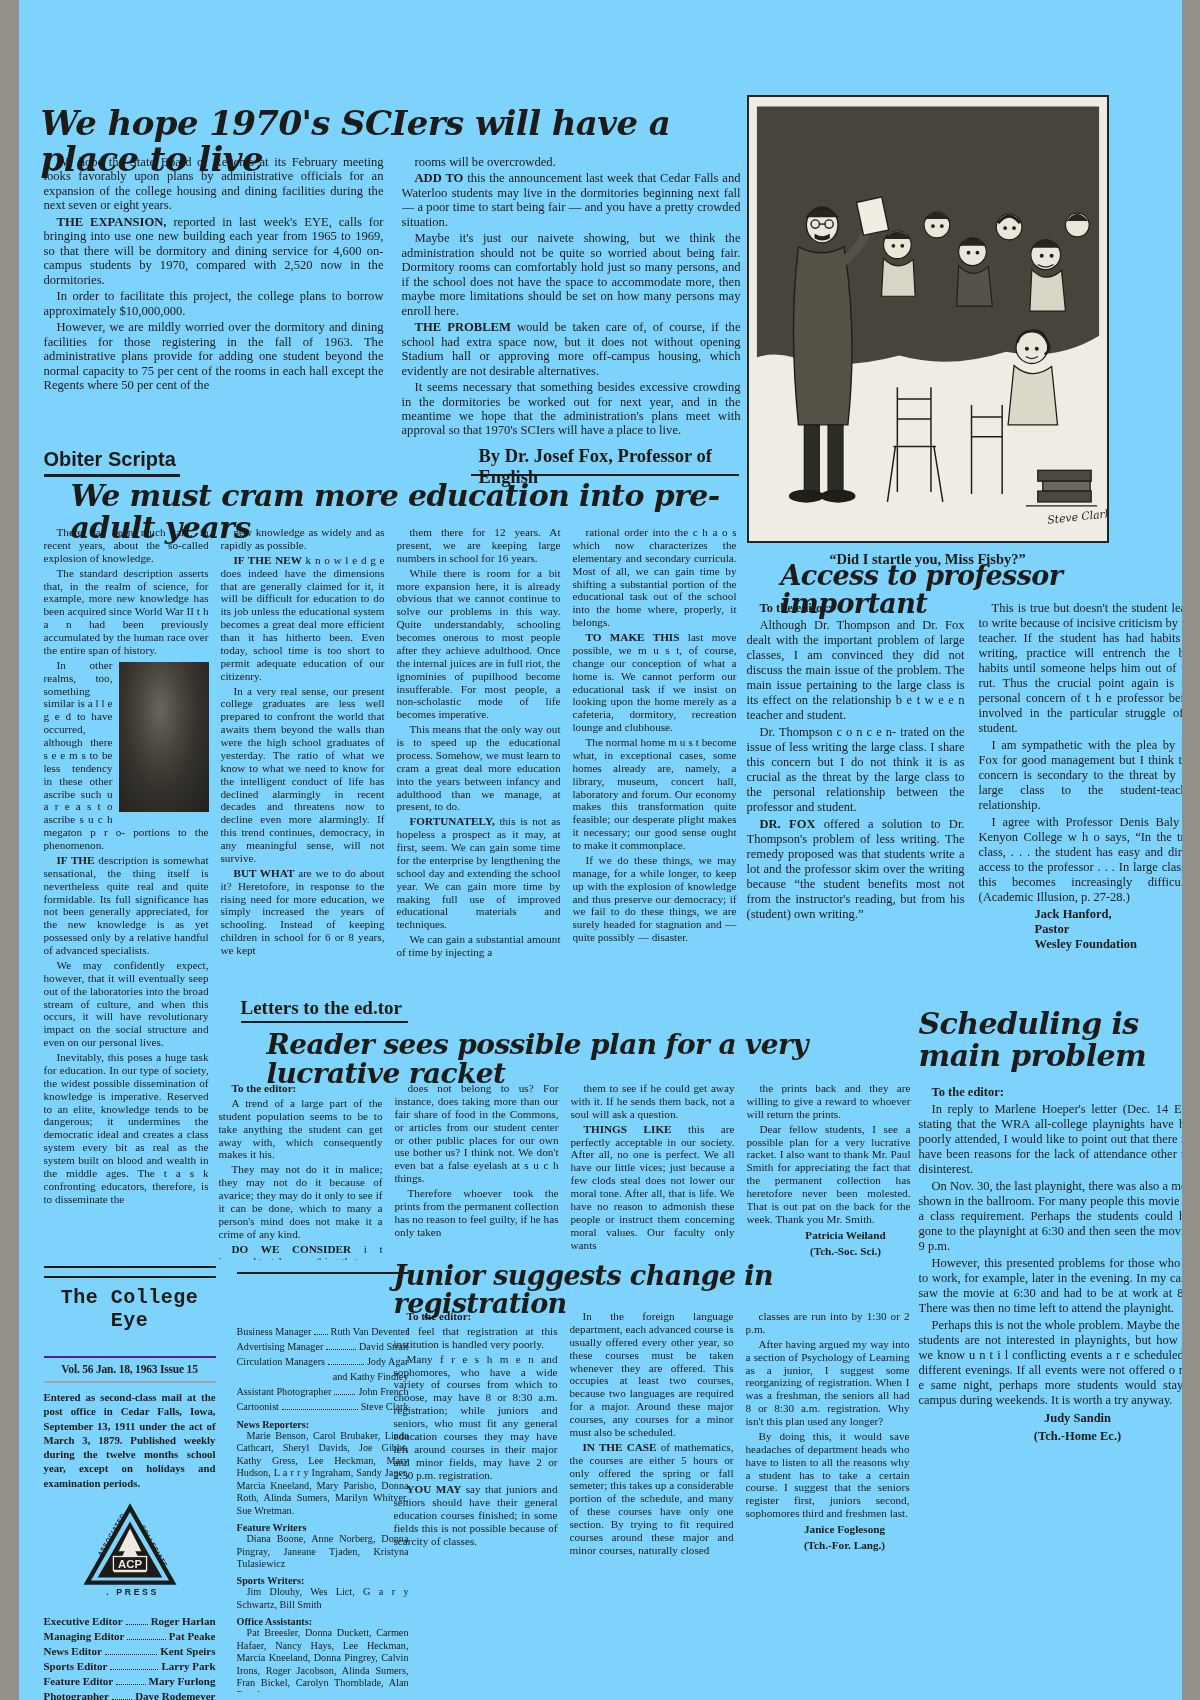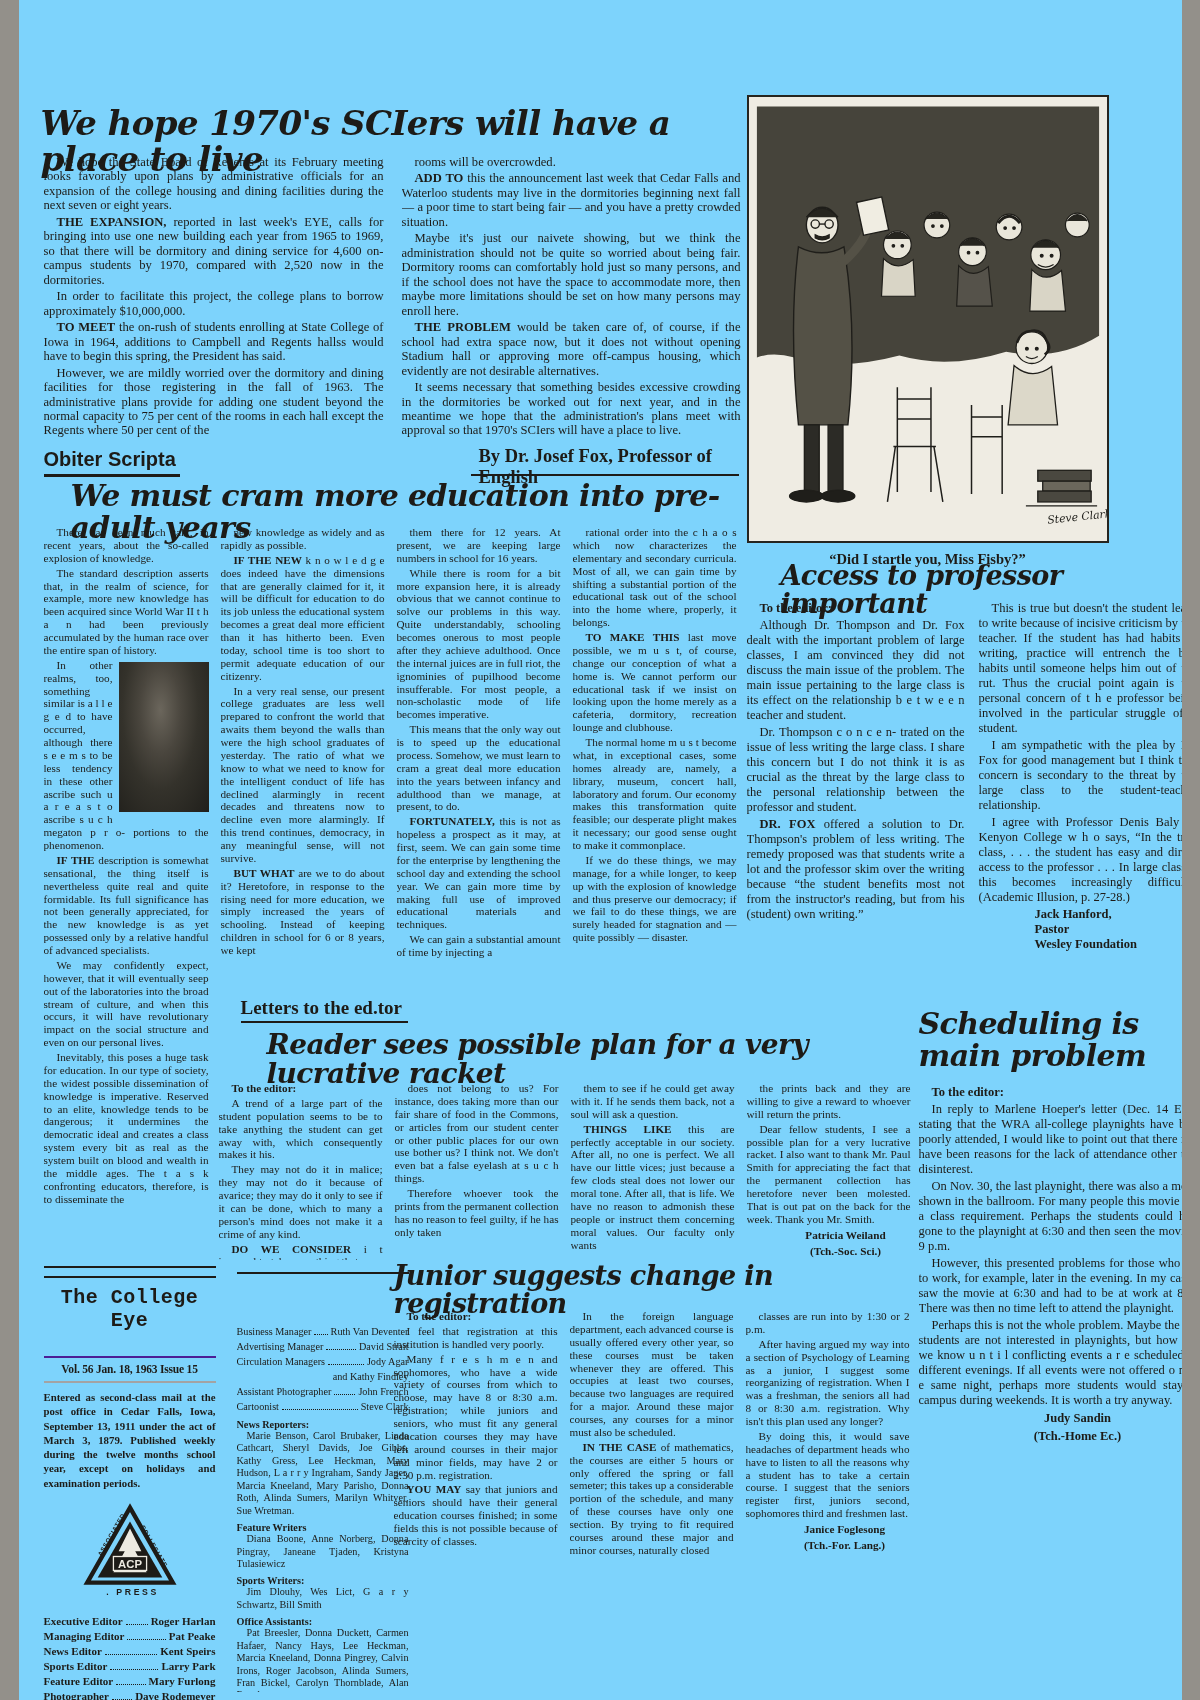--- a/index.html
+++ b/index.html
@@ -47,21 +47,20 @@
 
 <div class="page">
 
   <h1 class="abs display" style="left:22px;top:106px;width:700px;font-size:34px;">We hope 1970's SCIers will have a place to live</h1>
 
   <div class="abs cols" style="left:25px;top:155px;width:697px;gap:18px;">
     <div class="col body-md" style="width:340px;height:288px;">
         <p>We hope the State Board of Regents at its February meeting looks favorably upon plans by administrative officials for an expansion of the college housing and dining facilities during the next seven or eight years.</p>
         <p><b>THE EXPANSION,</b> reported in last week's EYE, calls for bringing into use one new building each year from 1965 to 1969, so that there will be dormitory and dining service for 4,600 on-campus students by 1970, compared with 2,520 now in the dormitories.</p>
         <p>In order to facilitate this project, the college plans to borrow approximately $10,000,000.</p>
-        <p><b>TO MEET</b> the on-rush of students enrolling at State College of Iowa in 1964, additions to Campbell and Regents hallss would have to begin this spring, the President has said.</p>
         <p>However, we are mildly worried over the dormitory and dining facilities for those registering in the fall of 1963. The administrative plans provide for adding one student beyond the normal capacity to 75 per cent of the rooms in each hall except the Regents where 50 per cent of the</p>
       </div>
     <div class="col body-md" style="width:339px;height:288px;">
         <p>rooms will be overcrowded.</p>
         <p><b>ADD TO</b> this the announcement last week that Cedar Falls and Waterloo students may live in the dormitories beginning next fall — a poor time to start being fair — and you have a pretty crowded situation.</p>
         <p>Maybe it's just our naivete showing, but we think the administration should not be quite so worried about being fair. Dormitory rooms can comfortably hold just so many persons, and if the school does not have the space to accommodate more, then maybe more limitations should be set on how many persons may enroll here.</p>
         <p><b>THE PROBLEM</b> would be taken care of, of course, if the school had extra space now, but it does not without opening Stadium hall or approving more off-campus housing, which evidently are not desirable alternatives.</p>
         <p>It seems necessary that something besides excessive crowding in the dormitories be worked out for next year, and in the meantime we hope that the administration's plans meet with approval so that 1970's SCIers will have a place to live.</p>
       </div>
   </div>

